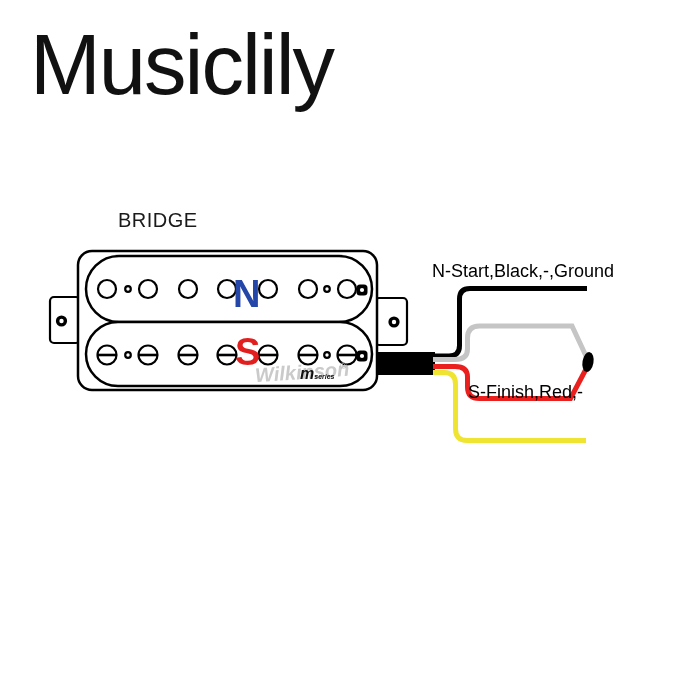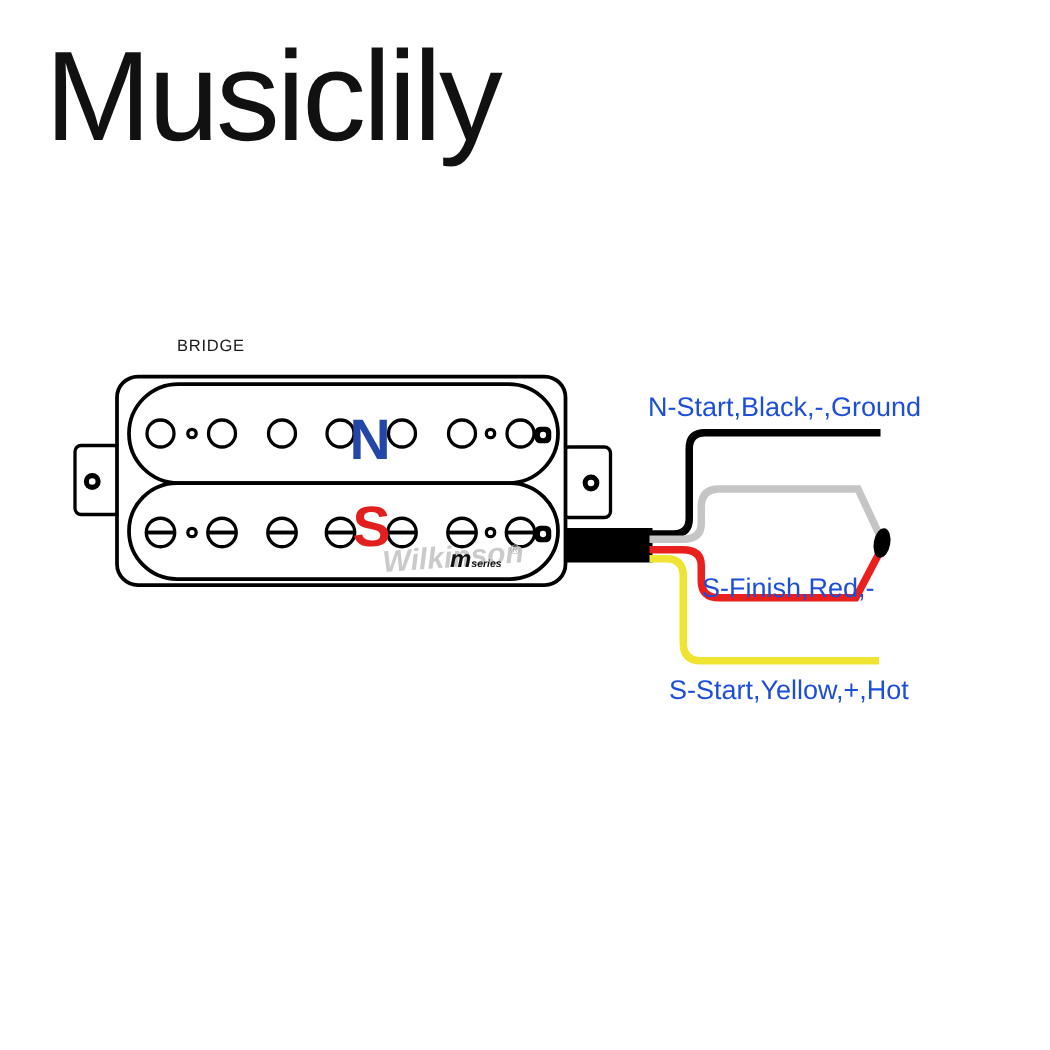--- a/index.html
+++ b/index.html
@@ -5,36 +5,36 @@
   html,body{margin:0;padding:0;background:#ffffff;}
   .canvas{
     position:relative;width:700px;height:700px;background:#ffffff;overflow:hidden;
     font-family:"Liberation Sans", sans-serif;color:#000;
   }
   .abs{position:absolute;line-height:1;white-space:nowrap;}
   .brand{
     left:30px;top:22px;font-size:85px;font-weight:400;letter-spacing:-2px;color:#111;
   }
   .bridge-label{
-    left:118px;top:226px;font-size:11px;letter-spacing:0.5px;color:#1a1a1a;
+    left:118px;top:210px;font-size:20px;letter-spacing:0.5px;color:#1a1a1a;
   }
   .coil-letter{font-size:38px;font-weight:700;}
   .letter-n{left:233px;top:275px;color:#2446a8;}
   .letter-s{left:235px;top:333px;color:#e21f1f;}
   .watermark{
     left:255px;top:362px;font-size:20px;font-weight:700;font-style:italic;
     color:#cacaca;transform:rotate(-4deg);letter-spacing:0px;
   }
   .watermark-reg{
     left:340px;top:362px;font-size:9px;color:#b5b5b5;
   }
   .series{left:300px;top:366px;font-style:italic;font-weight:700;color:#111;}
   .series .m{font-size:16px;}
   .series .ser{font-size:7px;}
-  .wire-label{font-size:18px;color:#1d4ed8;}
+  .wire-label{font-size:18px;color:#000000;}
   .lbl-nstart{left:432px;top:262px;}
   .lbl-nfinish{left:468px;top:305px;}
   .lbl-sfinish{left:468px;top:383px;}
   .lbl-sstart{left:446px;top:451px;}
   svg{position:absolute;left:0;top:0;}
 </style>
 </head>
 <body>
 
 <div class="canvas">
@@ -106,15 +106,14 @@
 
   <div class="abs bridge-label">BRIDGE</div>
   <div class="abs coil-letter letter-n">N</div>
   <div class="abs coil-letter letter-s">S</div>
   <div class="abs watermark">Wilkinson</div>
   <div class="abs watermark-reg">®</div>
   <div class="abs series"><span class="m">m</span><span class="ser">series</span></div>
 
   <div class="abs wire-label lbl-nstart">N-Start,Black,-,Ground</div>
   <div class="abs wire-label lbl-sfinish">S-Finish,Red,-</div>
-  <div class="abs wire-label lbl-sstart">S-Start,Yellow,+,Hot</div>
 
 </div>
 
 </body></html>

